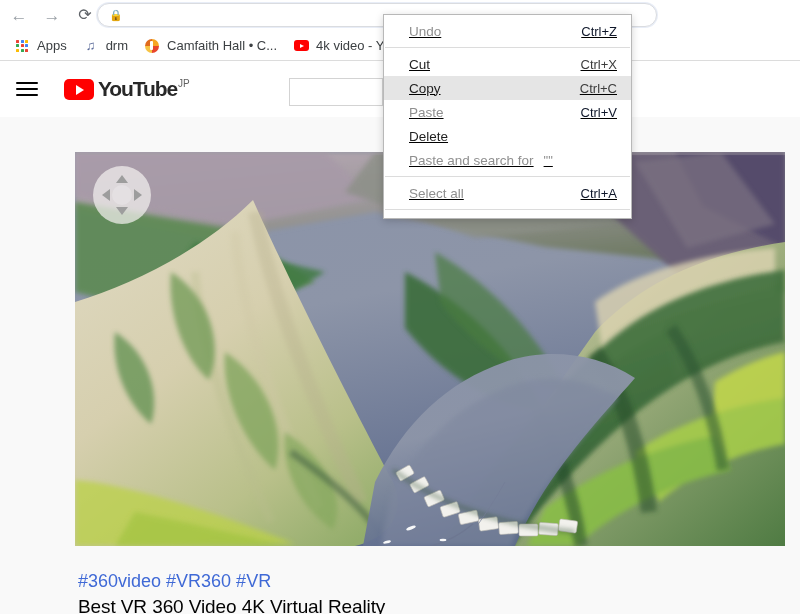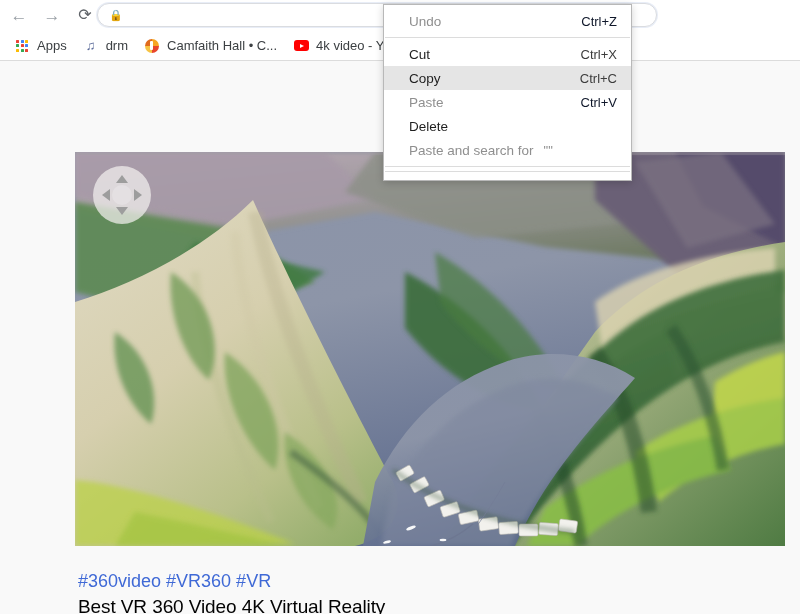--- a/index.html
+++ b/index.html
@@ -142,24 +142,24 @@
     background:rgba(255,255,255,0.22);
   }
 
   
   .video-meta { position:absolute; left:78px; top:512px; width:700px; }
   .hashtags { font-size:18px; color:#3f69d6; line-height:16px; }
   .video-title { font-size:19px; color:#030303; line-height:26px; margin-top:5px; letter-spacing:-0.1px; }
 
   
   .context-menu {
-    position:absolute; left:383px; top:4px; width:247px;
+    position:absolute; left:383px; top:14px; width:247px;
     background:#ffffff; border:1px solid #b8b8b8;
     box-shadow:0 2px 8px rgba(0,0,0,0.18);
-    padding:4px 0 4px 0; z-index:50;
+    padding:4px 0 4px 0; z-index:50;text-decoration:underline;
   }
   .menu-item {
     height:24px; display:flex; align-items:center; justify-content:space-between;
     padding:0 14px 0 25px; font-size:13.5px; color:#1f1f1f; white-space:nowrap;
   }
   .menu-item.disabled { color:#8f8f8f; }
   .menu-item.highlighted { background:#e5e5e5; }
   .menu-item .accel { font-size:13px; color:#3c3c3c; }
   .menu-item.disabled .accel { color:#0f172a; }
   .menu-item .mi-extra { color:#8f8f8f; margin-left:10px; font-size:13px; }
@@ -227,20 +227,37 @@
       <span class="bm-icon">
         <span class="bm-globe"></span>
       </span>
       <span class="bm-label">5 Inc</span>
     </div>
   </div>
   <div class="bookmarks-underline"></div>
 
   <div class="yt-page">
 
+    <div class="yt-header">
+      <div class="hamburger">
+        <span></span>
+          <span></span>
+          <span></span>
+      </div>
+      <div class="yt-logo-wrap">
+        <span class="yt-logo-box"></span>
+        <span class="yt-wordmark">YouTube</span>
+        <span class="yt-country">JP</span>
+      </div>
+
+      <div class="yt-search-wrap">
+        <input class="yt-search-input" type="text" value="" style="">
+        <div class="yt-search-btn"></div>
+      </div>
+    </div>
 
     <div class="video-shell">
       <div class="video-canvas">
         <svg viewBox="0 0 710 394" preserveAspectRatio="none" aria-hidden="true">
           <defs>
             <linearGradient id="waterG" x1="0" y1="0" x2="0.35" y2="1">
               <stop offset="0%" stop-color="#8a93a8"></stop>
               <stop offset="45%" stop-color="#8d95a8"></stop>
               <stop offset="100%" stop-color="#5c6a8c"></stop>
             </linearGradient>
@@ -408,17 +425,21 @@
 
     <div class="menu-item disabled">
       <span style="display:flex;align-items:center">
         <span>Paste and search for</span>
         <span class="mi-extra">""</span>
       </span>
       <span class="accel"></span>
     </div>
     <div class="menu-sep"></div>
 
+    <div class="menu-item disabled">
+      <span>Select all</span>
+      <span class="accel">Ctrl+A</span>
+    </div>
     <div class="menu-sep"></div>
 
   </div>
 
 </div>
 
 </body></html>

